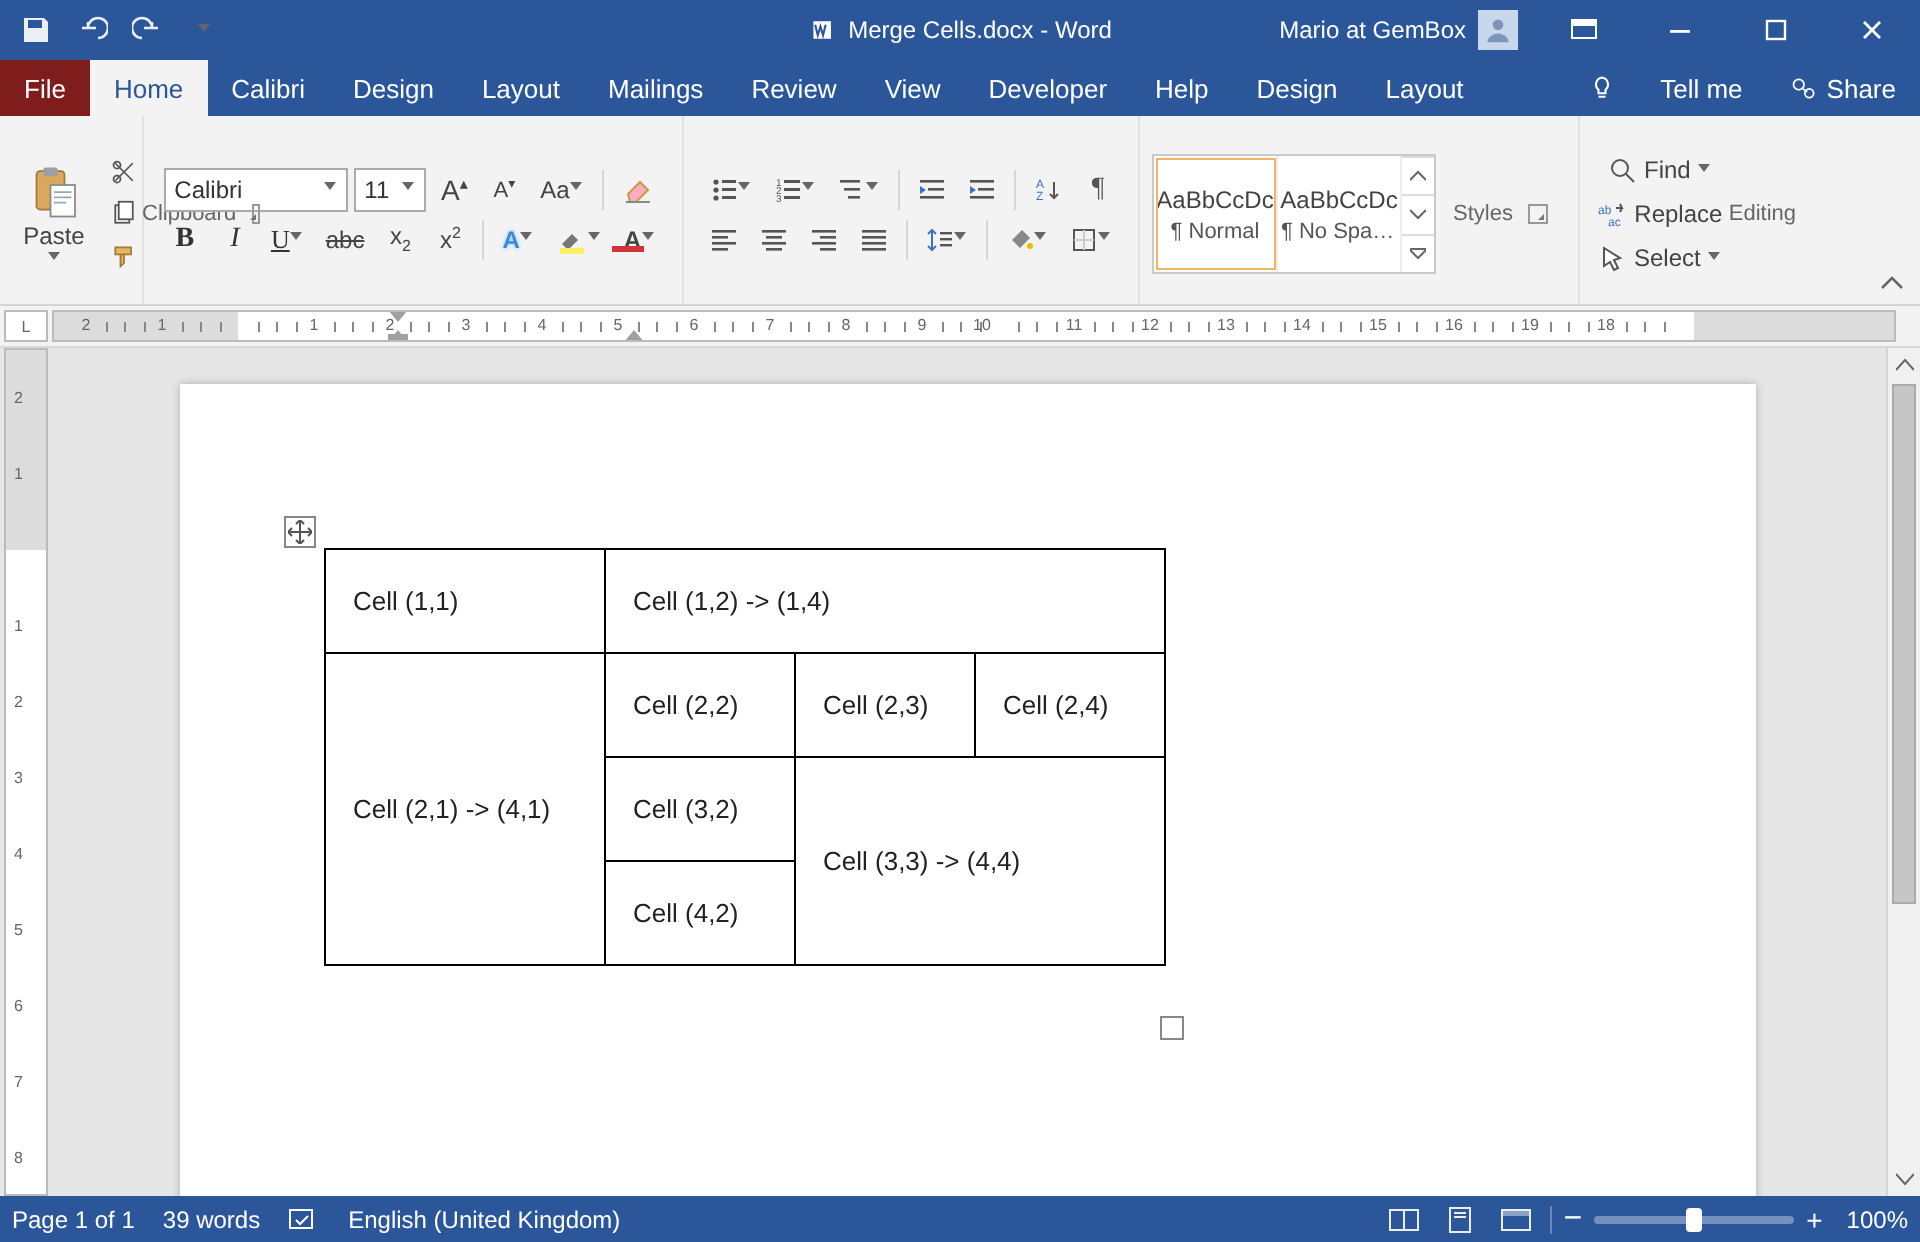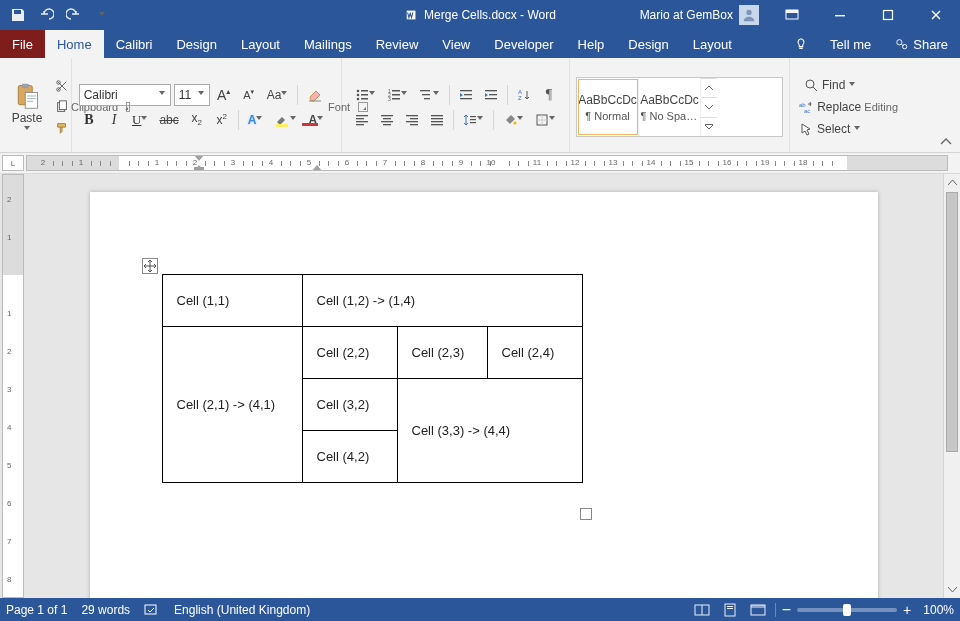--- a/index.html
+++ b/index.html
@@ -326,24 +326,20 @@
           </div>
         <div class="ribbtn">
             <span style="font-weight:bold">A</span>
             <span class="caret"></span>
             <div style="position:relative;width:0">
               <div style="position:absolute;left:-22px;top:3px;width:16px;height:3px;background:#d13438"></div>
             </div>
           </div>
       </div>
     </div>
-    <div class="group-label">
-        <span>Font</span>
-        <span class="dlg-launcher"></span>
-      </div>
   </div>
 
   <div class="group para-group">
     <div class="group-body font-rows">
       <div class="font-row">
         <div class="ribbtn">
             <svg width="14" height="14" viewBox="0 0 14 14">
               <circle cx="3" cy="3" r="1.3" fill="#555"></circle>
               <rect x="6" y="2" width="7" height="1.5" fill="#555"></rect>
               <circle cx="3" cy="7" r="1.3" fill="#555"></circle>
@@ -487,20 +483,24 @@
             </div>
           <div>
               <svg width="8" height="6">
                 <path d="M0 1l4 4 4-4" fill="none" stroke="#666"></path>
                 <rect x="0" y="0" width="8" height="1" fill="#666"></rect>
               </svg>
             </div>
         </div>
       </div>
     </div>
+    <div class="group-label">
+        <span>Styles</span>
+        <span class="dlg-launcher"></span>
+      </div>
   </div>
 
   <div class="group editing-group">
     <div class="group-body edit-list">
       <div class="edit-item">
         <svg width="14" height="14" viewBox="0 0 14 14">
             <circle cx="6" cy="6" r="4" fill="none" stroke="#555"></circle>
             <path d="M9 9l4 4" stroke="#555"></path>
           </svg>
         <span>Find</span>
@@ -697,21 +697,21 @@
     <div class="arrow">
         <svg width="9" height="7">
           <path d="M0 1l4.5 5L9 1" fill="none" stroke="#666"></path>
         </svg>
       </div>
   </div>
 </div>
 
 <div class="statusbar">
   <span>Page 1 of 1</span>
-  <span>29 words</span>
+  <span>39 words</span>
   <span>
       <svg width="16" height="14" viewBox="0 0 16 14">
         <rect x="1" y="2" width="11" height="9" fill="none" stroke="#fff"></rect>
         <path d="M4 7l2 2 4-4" fill="none" stroke="#fff"></path>
       </svg>
     </span>
   <span>English (United Kingdom)</span>
 
   <div class="status-right">
     <div class="viewbtn">

